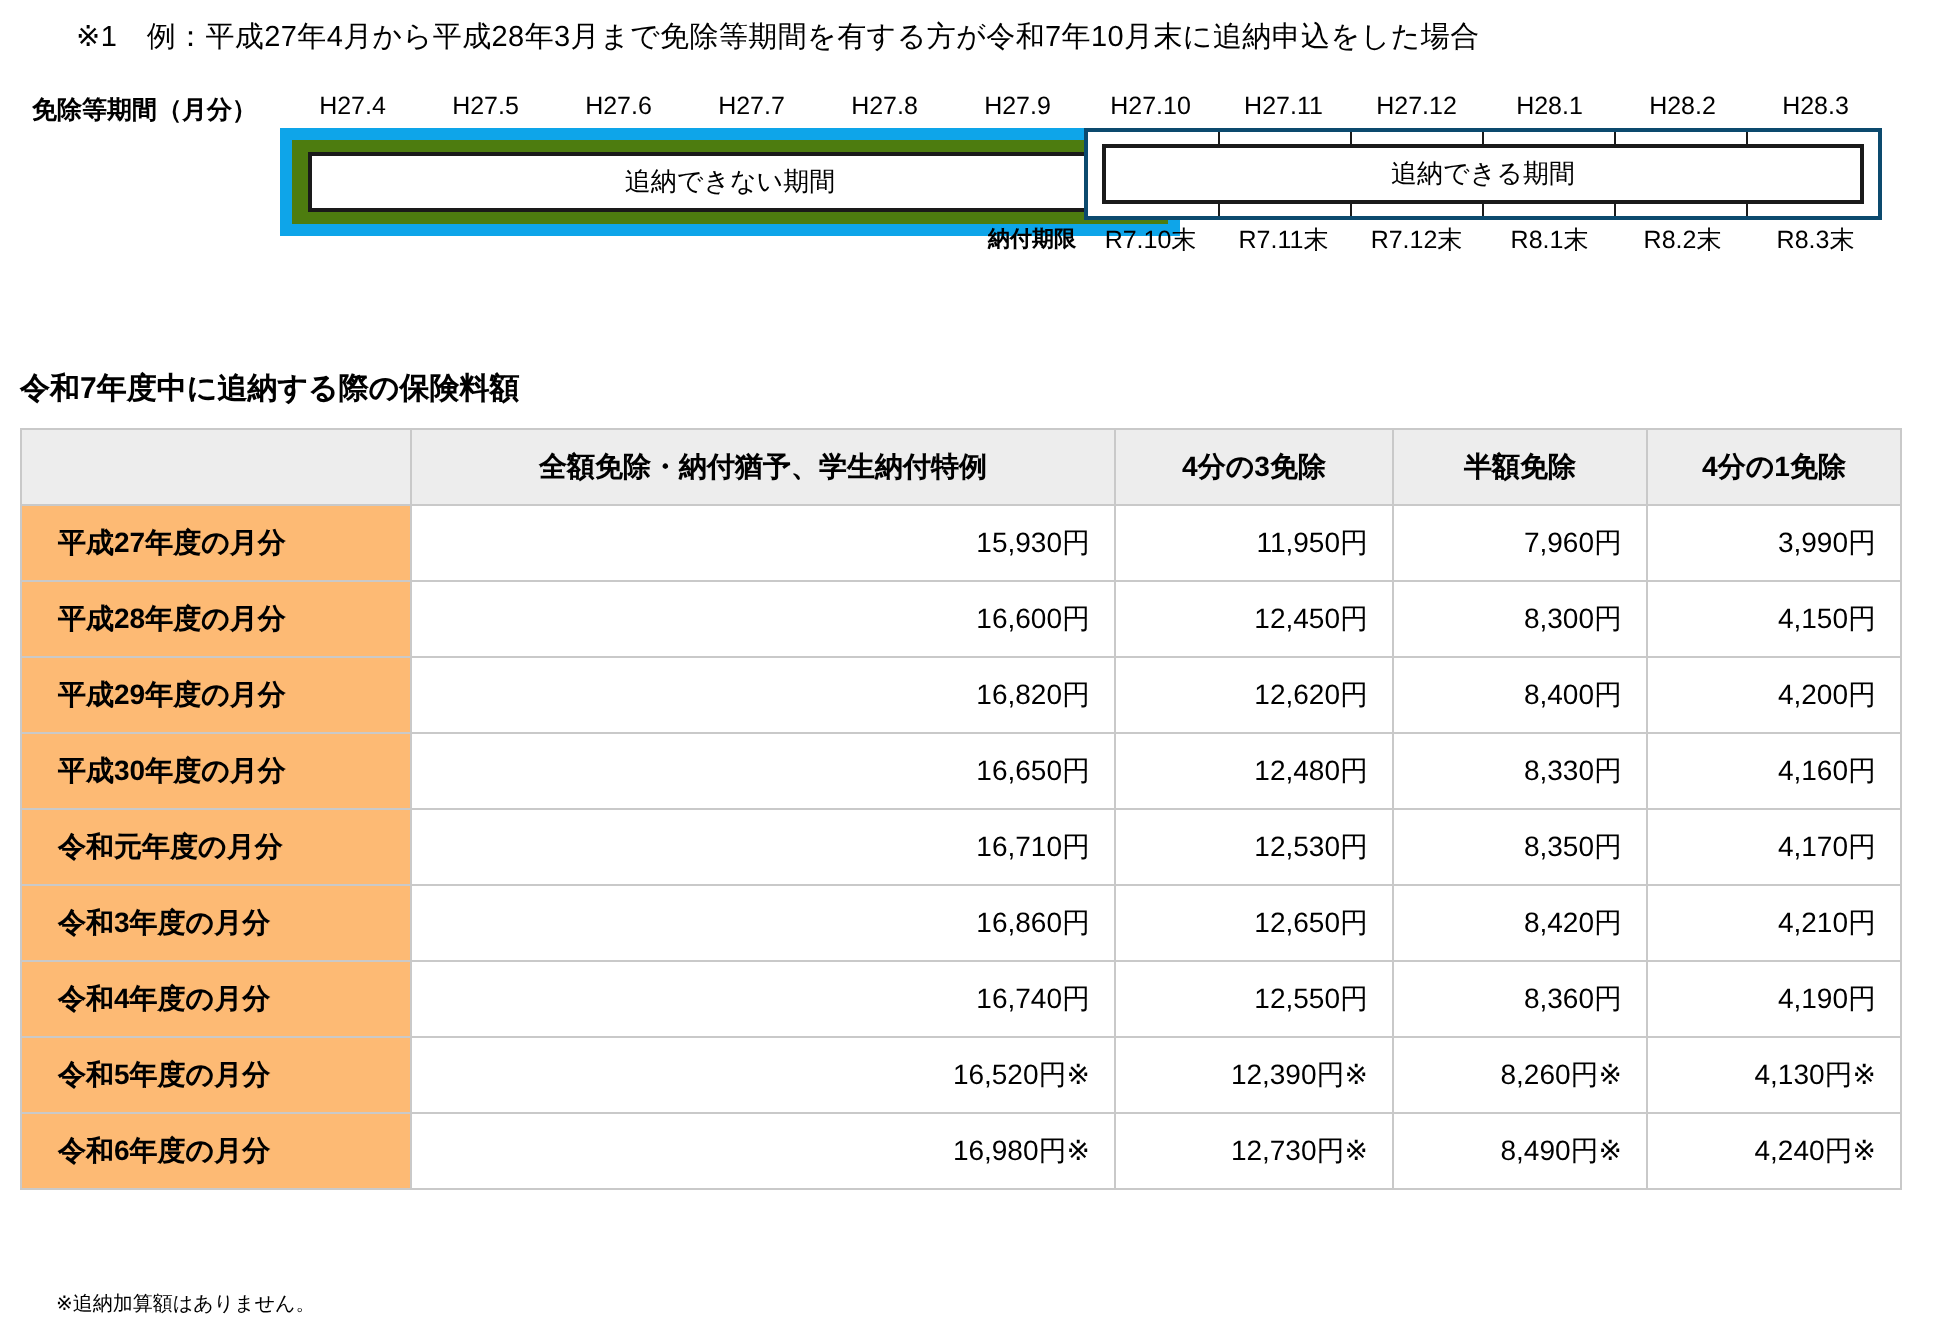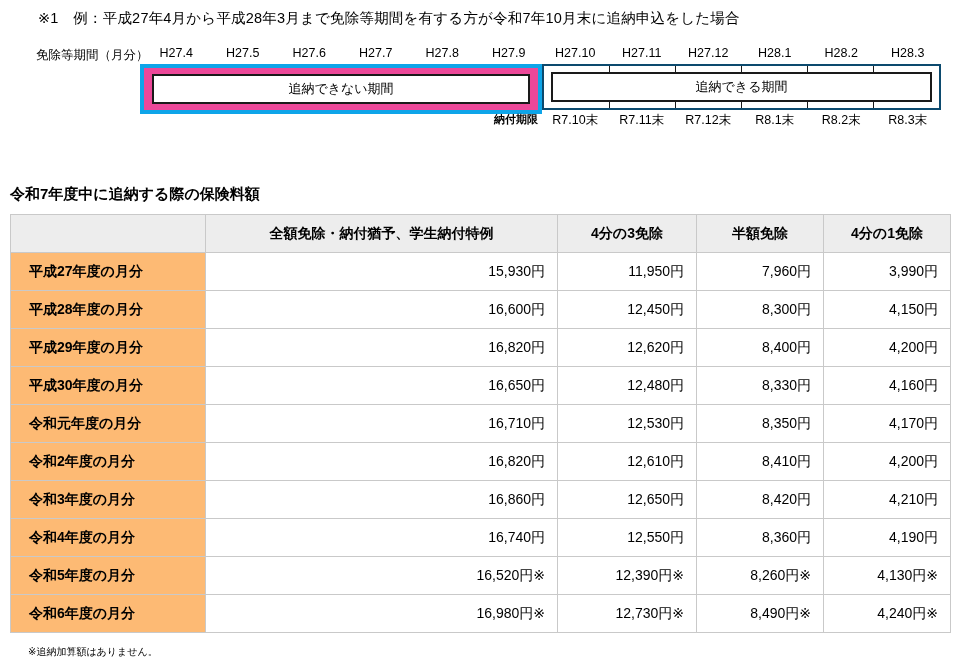--- a/index.html
+++ b/index.html
@@ -3,26 +3,26 @@
 <meta charset="utf-8">
 <style>
   html,body{margin:0;padding:0;background:#fff;}
   body{font-family:"Liberation Sans","DejaVu Sans",sans-serif;color:#000;}
   .page{position:relative;width:971px;height:666px;background:#fff;overflow:hidden;}
 
   
   .note{position:absolute;left:38px;top:9px;font-size:14.5px;letter-spacing:.2px;white-space:nowrap;}
 
   
-  .period-label{position:absolute;left:36px;top:47px;font-size:12.5px;font-weight:normal;white-space:nowrap;}
+  .period-label{position:absolute;left:16px;top:47px;font-size:12.5px;font-weight:bold;white-space:nowrap;}
   .months-row{position:absolute;left:143px;top:46px;width:798px;display:flex;}
   .months-row .cell{width:66.5px;text-align:center;font-size:12.5px;white-space:nowrap;}
 
   .box-left{position:absolute;left:140px;top:64px;width:394px;height:42px;
-            background:#ec4899;border:4px solid #0ea5e9;}
+            background:#4d7c0f;border:6px solid #0ea5e9;padding-left:44px;}
   .box-left .inner{position:absolute;left:8px;right:8px;top:6px;height:26px;
             background:#fff;border:2px solid #1a1a1a;
             text-align:center;line-height:26px;font-size:13px;white-space:nowrap;}
 
   .box-right{position:absolute;left:542px;top:64px;width:395px;height:42px;
             background:#fff;border:2px solid #0c4a6e;}
   .box-right .cols{position:absolute;left:0;top:0;width:100%;height:100%;display:flex;}
   .box-right .col{flex:1;border-right:1px solid #1a1a1a;}
   .box-right .col:last-child{border-right:none;}
   .box-right .inner{position:absolute;left:7px;right:7px;top:6px;height:26px;
@@ -145,27 +145,20 @@
           <td class="val">4,160円</td>
         </tr>
         <tr>
           <td class="rowhead">令和元年度の月分</td>
           <td class="val">16,710円</td>
           <td class="val">12,530円</td>
           <td class="val">8,350円</td>
           <td class="val">4,170円</td>
         </tr>
         <tr>
-          <td class="rowhead">令和2年度の月分</td>
-          <td class="val">16,820円</td>
-          <td class="val">12,610円</td>
-          <td class="val">8,410円</td>
-          <td class="val">4,200円</td>
-        </tr>
-        <tr>
           <td class="rowhead">令和3年度の月分</td>
           <td class="val">16,860円</td>
           <td class="val">12,650円</td>
           <td class="val">8,420円</td>
           <td class="val">4,210円</td>
         </tr>
         <tr>
           <td class="rowhead">令和4年度の月分</td>
           <td class="val">16,740円</td>
           <td class="val">12,550円</td>

